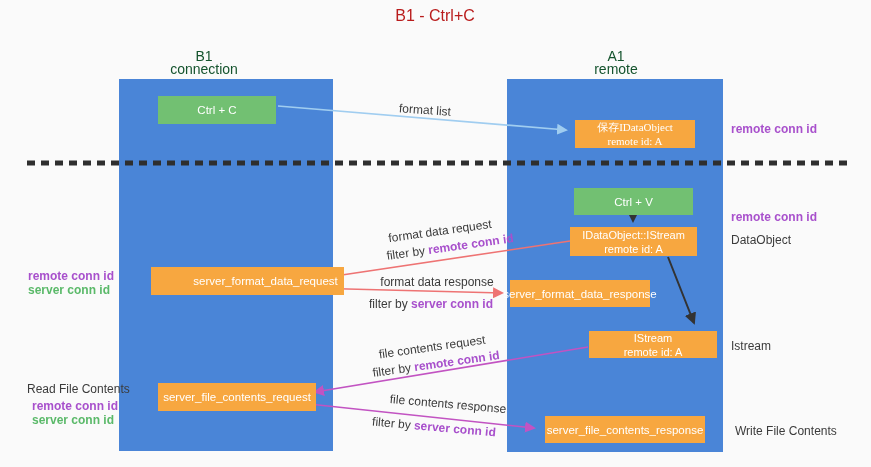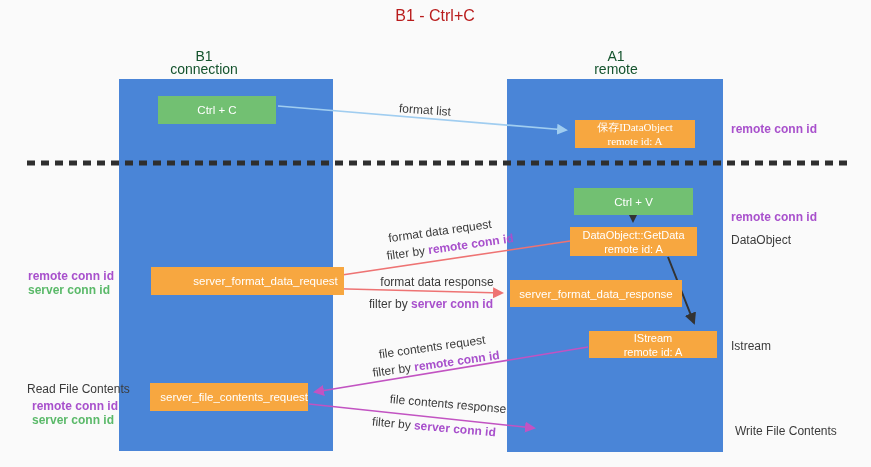--- a/index.html
+++ b/index.html
@@ -88,41 +88,44 @@
   <div class="node orange" style="left:575px; top:120px; width:120px; height:28px;font-family:Liberation Serif, serif;">
     <span class="l1">保存IDataObject</span>
     <span class="l2">remote id: A</span>
   </div>
 
   <div class="node green single" style="left:574px; top:188px; width:119px; height:27px;">
     <span>Ctrl + V</span>
   </div>
 
   <div class="node orange" style="left:570px; top:227px; width:127px; height:29px;">
-    <span class="l1">DataObject::GetData</span>
+    <span class="l1">IDataObject::IStream</span>
     <span class="l2">remote id: A</span>
   </div>
 
   <div class="node orange single" style="left:151px; top:267px; width:157px; height:28px;padding-left:36px;">
     <span>server_format_data_request</span>
   </div>
 
-  <div class="node orange single" style="left:510px; top:280px; width:172px; height:27px;">
+  <div class="node orange single" style="left:510px; top:280px; width:140px; height:27px;">
     <span>server_format_data_response</span>
   </div>
 
   <div class="node orange" style="left:589px; top:331px; width:128px; height:27px;">
     <span class="l1">IStream</span>
     <span class="l2">remote id: A</span>
   </div>
 
-  <div class="node orange single" style="left:150px; top:383px; width:158px; height:28px;align-items:flex-end;">
+  <div class="node orange single" style="left:158px; top:383px; width:158px; height:28px;">
     <span>server_file_contents_request</span>
   </div>
 
+  <div class="node orange single" style="left:545px; top:416px; width:160px; height:27px;">
+    <span>server_file_contents_response</span>
+  </div>
 
   <div class="alabel rot" style="left:425px; top:110px; transform:translate(-50%,-50%) rotate(4deg);">format list</div>
 
   <div class="alabel rot" style="left:440px; top:231px; transform:translate(-50%,-50%) rotate(-8deg);">format data request</div>
   <div class="alabel rot" style="left:450px; top:247px; transform:translate(-50%,-50%) rotate(-8deg);">
     <span>filter by </span><span class="purple">remote conn id</span>
   </div>
 
   <div class="alabel rot" style="left:437px; top:282px; transform:translate(-50%,-50%);">format data response</div>
   <div class="alabel rot" style="left:431px; top:304px; transform:translate(-50%,-50%);">

